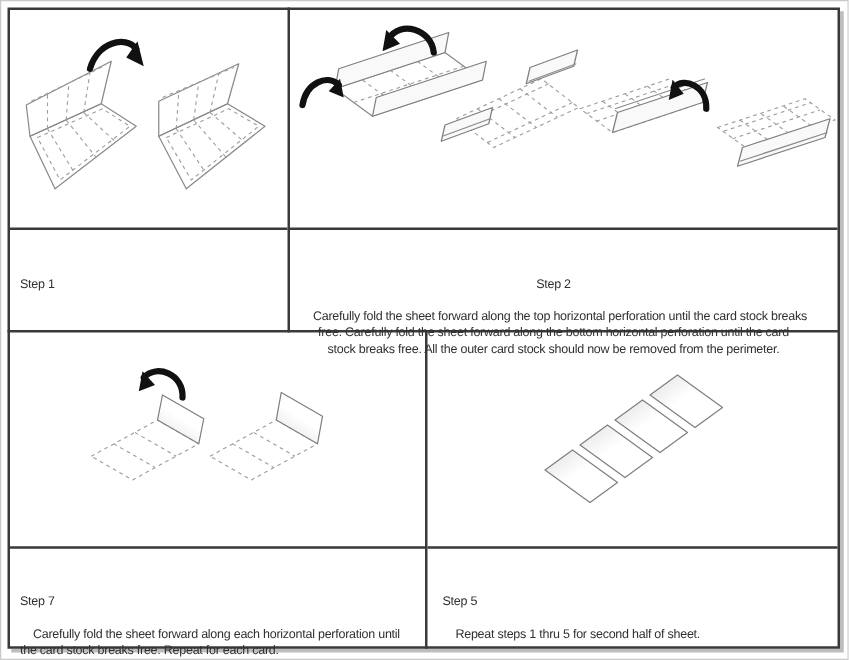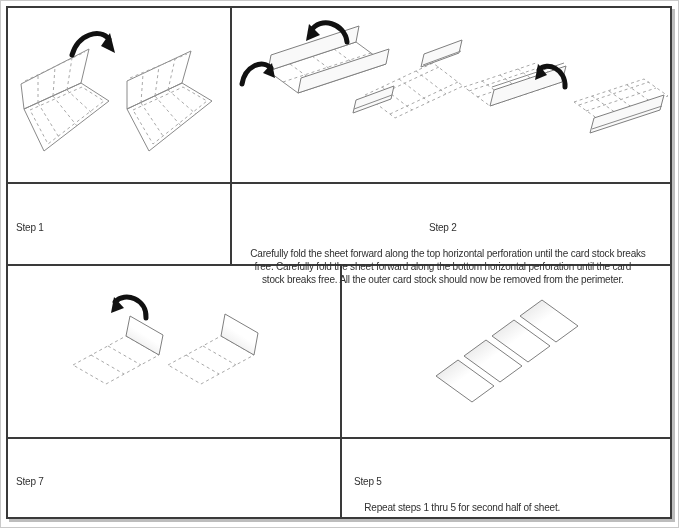--- a/index.html
+++ b/index.html
@@ -182,20 +182,22 @@
     <span class="cap-title">Step 1</span>
   </div>
   <div class="caption t2">
     <span class="cap-title">Step 2</span>
     <span>Carefully fold the sheet forward along the top horizontal perforation until the card stock breaks
 free. Carefully fold the sheet forward along the bottom horizontal perforation until the card
 stock breaks free. All the outer card stock should now be removed from the perimeter.</span>
   </div>
   <div class="caption t3">
     <span class="cap-title">Step 7</span>
+    <span>Carefully fold the sheet forward along each horizontal perforation until
+the card stock breaks free. Repeat for each card.</span>
   </div>
   <div class="caption t4">
     <span class="cap-title">Step 5</span>
     <span>Repeat steps 1 thru 5 for second half of sheet.
 
 Congratulations your cards are ready to use.</span>
   </div>
 </div>
 
 </body></html>

